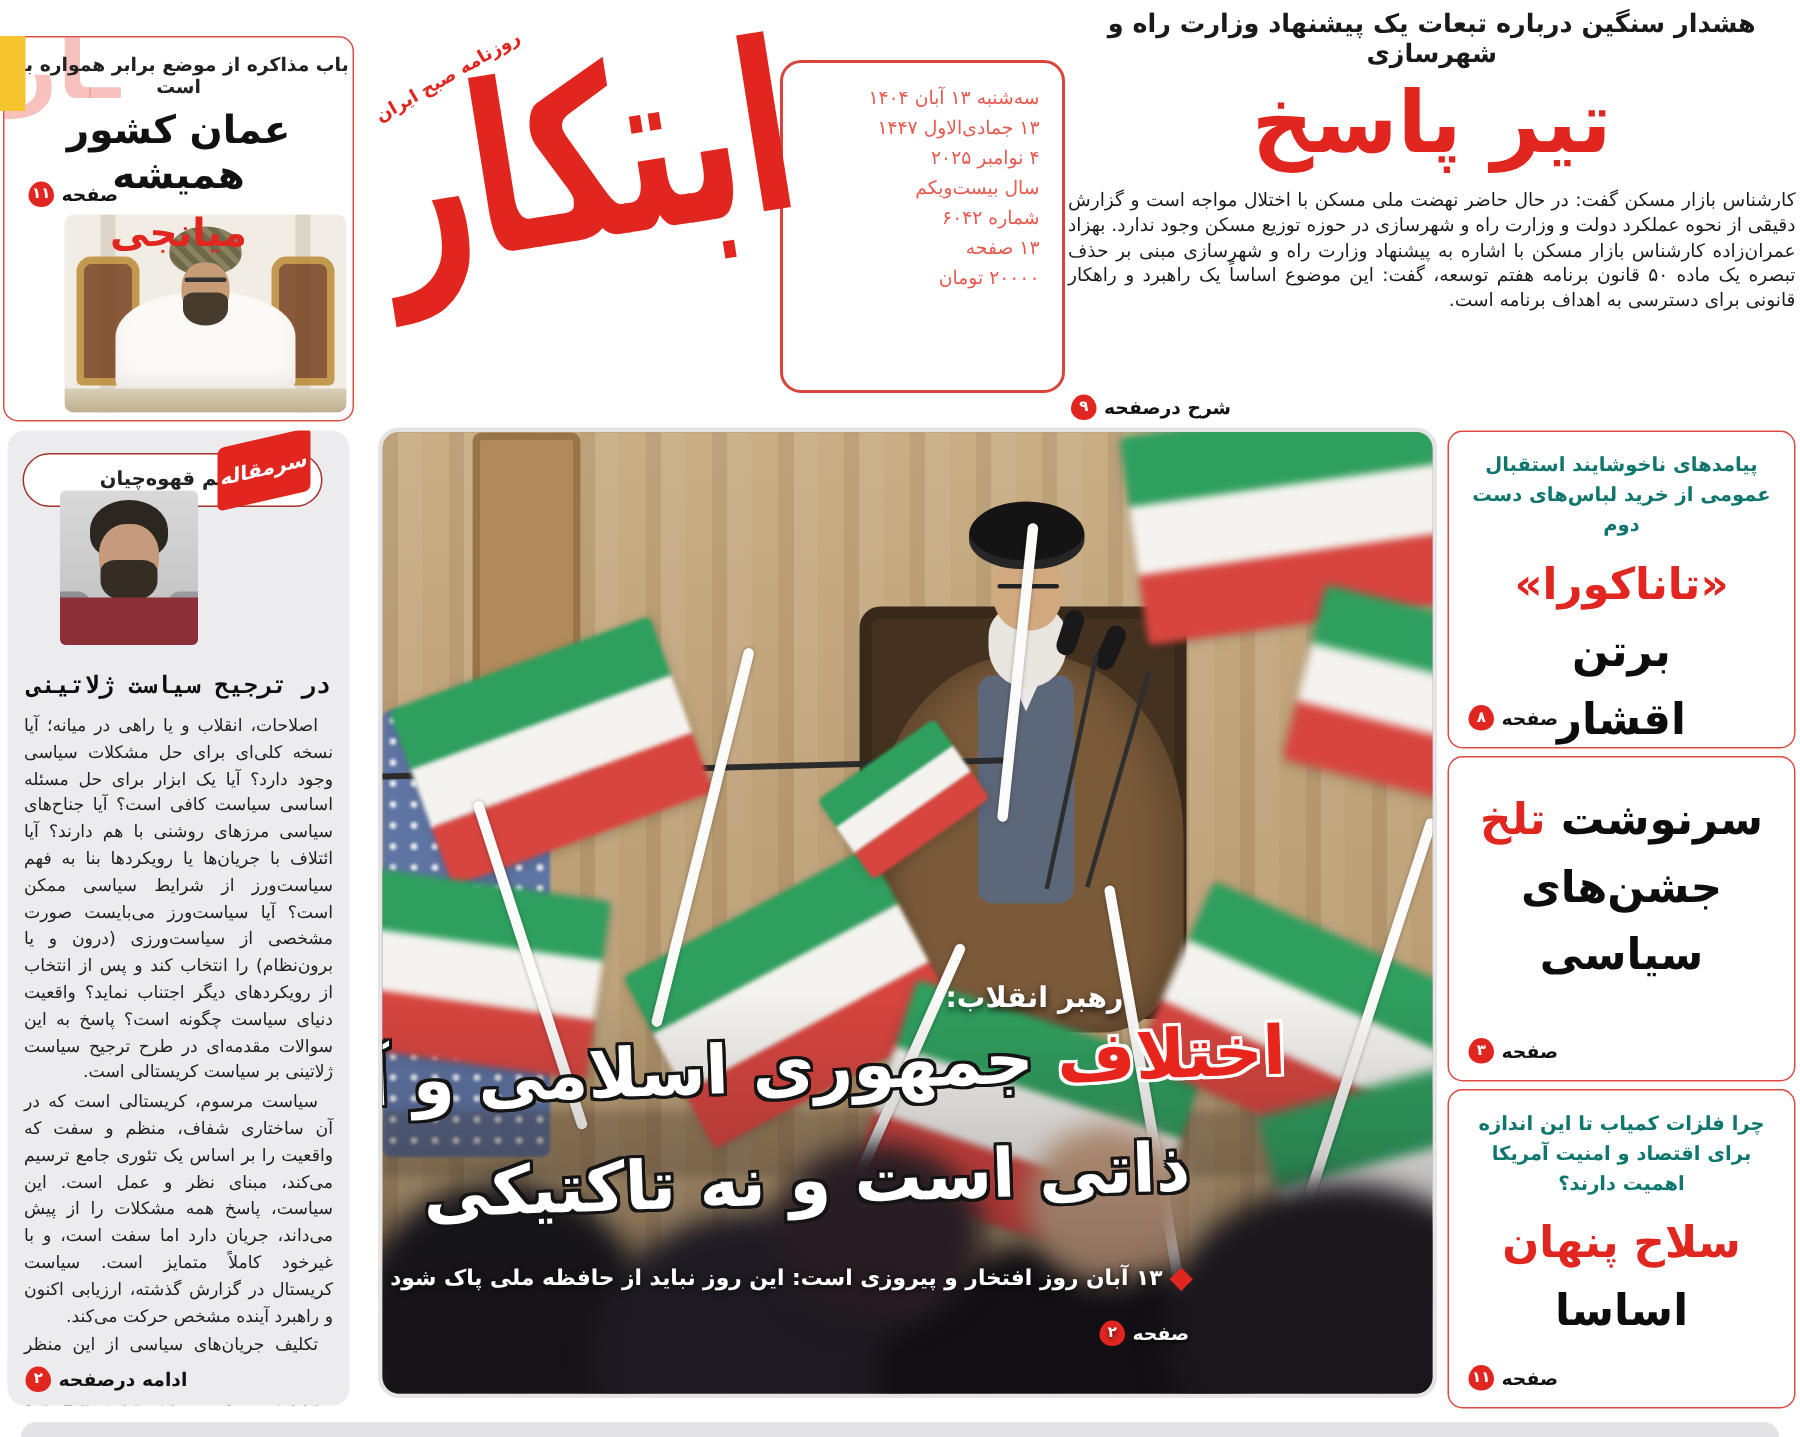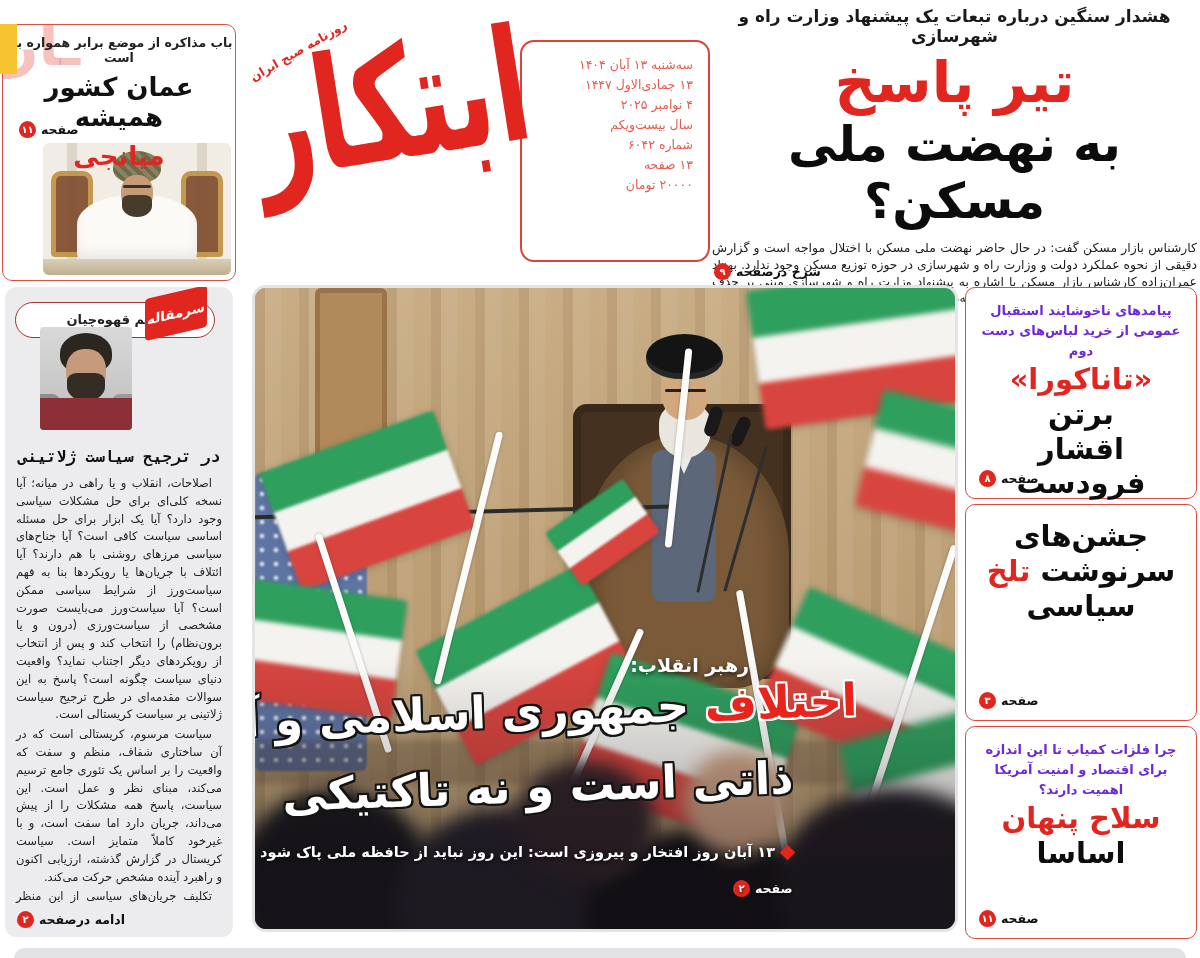--- a/index.html
+++ b/index.html
@@ -96,22 +96,22 @@
   .ph-line1{right:98px;top:398px;}
   .ph-line2{right:162px;top:472px;}
   .ow{color:#fff;text-shadow:-2px -2px 0 #141414,2px -2px 0 #141414,-2px 2px 0 #141414,2px 2px 0 #141414,0 -2px 0 #141414,0 2px 0 #141414,-2px 0 0 #141414,2px 0 0 #141414;}
   .orr{color:#e8251d;text-shadow:-2px -2px 0 #fff,2px -2px 0 #fff,-2px 2px 0 #fff,2px 2px 0 #fff,0 -2px 0 #fff,0 2px 0 #fff,-2px 0 0 #fff,2px 0 0 #fff;}
   .ph-sub{position:absolute;right:162px;top:556px;display:inline-flex;align-items:center;gap:7px;font-size:14.5px;font-weight:bold;color:#fff;text-shadow:0 1px 4px rgba(0,0,0,.85);}
   .diamond{width:11px;height:11px;background:#e1251f;transform:rotate(45deg);flex:0 0 auto;}
   .ph-page{position:absolute;left:478px;top:592px;display:inline-flex;align-items:center;gap:5px;font-size:12.5px;font-weight:bold;color:#fff;text-shadow:0 1px 3px rgba(0,0,0,.8);}
   
   .side-box{position:absolute;left:965px;width:232px;border:1.5px solid #dd4a42;border-radius:10px;background:#fff;padding:13px 10px;text-align:center;}
   .sb1{top:287px;height:212px;} .sb2{top:504px;height:217px;} .sb3{top:726px;height:213px;}
-  .sb-kicker{font-size:13px;line-height:1.55;font-weight:bold;color:#6d28d9;}
-  .sb-line{font-size:29px;font-weight:bold;color:#0d0d0d;margin-top:1px;letter-spacing:-0.5px;}
+  .sb-kicker{font-size:13px;line-height:1.55;font-weight:bold;color:#0f766e;}
+  .sb-line{font-size:29px;font-weight:bold;color:#0d0d0d;margin-top:11px;letter-spacing:-0.5px;}
   .sb-red{color:#e1251f;}
   .sb-badge{position:absolute;left:13px;bottom:11px;}
   
   .bottom-strip{position:absolute;left:14px;top:948px;width:1172px;height:10px;background:#e3e3e5;border-radius:10px 10px 0 0;}
 </style>
 </head>
 <body>
 
 <div class="page">
 
@@ -150,21 +150,20 @@
     <div>۴ نوامبر ۲۰۲۵</div>
     <div>سال بیست‌ویکم</div>
     <div>شماره ۶۰۴۲</div>
     <div>۱۳ صفحه</div>
     <div>۲۰۰۰۰ تومان</div>
   </div>
 
   <div class="lead">
     <div class="lead-kicker">هشدار سنگین درباره تبعات یک پیشنهاد وزارت راه و شهرسازی</div>
     <div class="lead-h-red">تیر پاسخ</div>
-    <div class="lead-h-black">به نهضت ملی مسکن؟</div>
     <div class="lead-body">کارشناس بازار مسکن گفت: در حال حاضر نهضت ملی مسکن با اختلال مواجه است و گزارش دقیقی از نحوه عملکرد دولت و وزارت راه و شهرسازی در حوزه توزیع مسکن وجود ندارد. بهزاد عمران‌زاده کارشناس بازار مسکن با اشاره به پیشنهاد وزارت راه و شهرسازی مبنی بر حذف تبصره یک ماده ۵۰ قانون برنامه هفتم توسعه، گفت: این موضوع اساساً یک راهبرد و راهکار قانونی برای دسترسی به اهداف برنامه است.</div>
     <div class="lead-ref">
       <span>شرح درصفحه</span>
       <span class="badge">۹</span>
     </div>
   </div>
 
   <div class="editorial">
     <div class="ed-pill">میثم قهوه‌چیان</div>
     <div class="ed-label">سرمقاله</div>
@@ -294,25 +293,25 @@
     <div class="sb-line sb-red">«تاناکورا»</div>
     <div class="sb-line">برتن</div>
     <div class="sb-line">اقشار فرودست</div>
     <div class="sb-badge pg-row">
       <span>صفحه</span>
       <span class="badge">۸</span>
     </div>
   </div>
 
   <div class="side-box sb2">
-    <div class="sb-line">جشن‌های</div>
     <div class="sb-line">
       <span>سرنوشت</span>
       <span class="sb-red">تلخ</span>
     </div>
+    <div class="sb-line">جشن‌های</div>
     <div class="sb-line">سیاسی</div>
     <div class="sb-badge pg-row">
       <span>صفحه</span>
       <span class="badge">۳</span>
     </div>
   </div>
 
   <div class="side-box sb3">
     <div class="sb-kicker">چرا فلزات کمیاب تا این اندازه برای اقتصاد و امنیت آمریکا اهمیت دارند؟</div>
     <div class="sb-line sb-red">سلاح پنهان</div>

